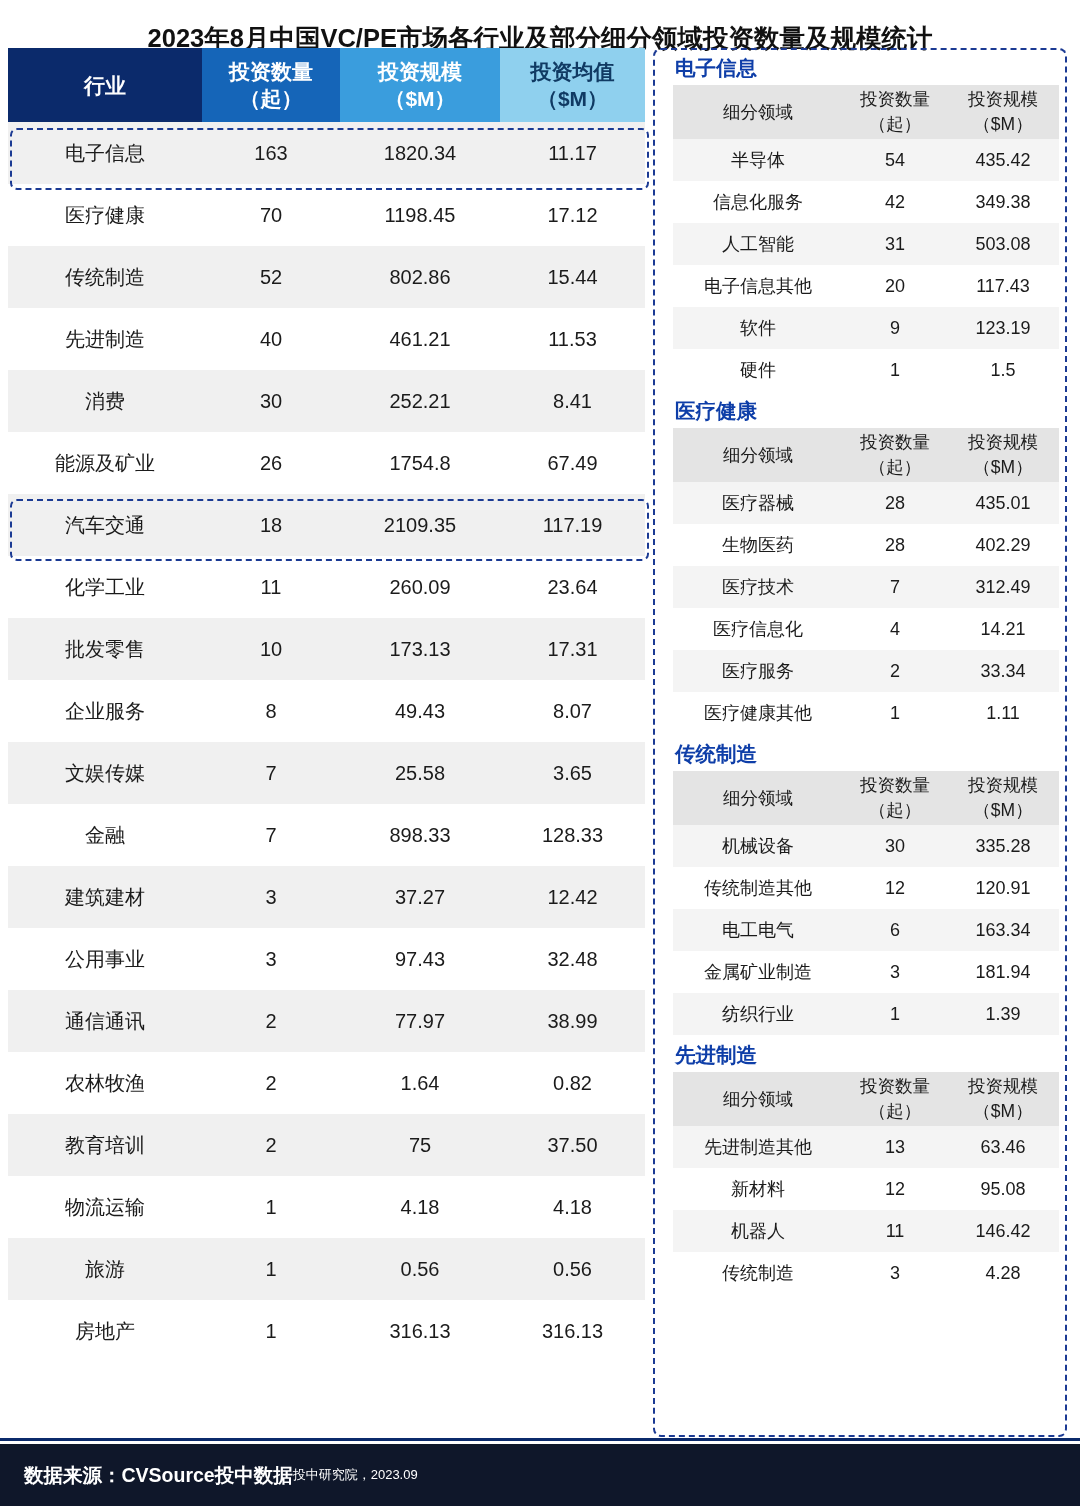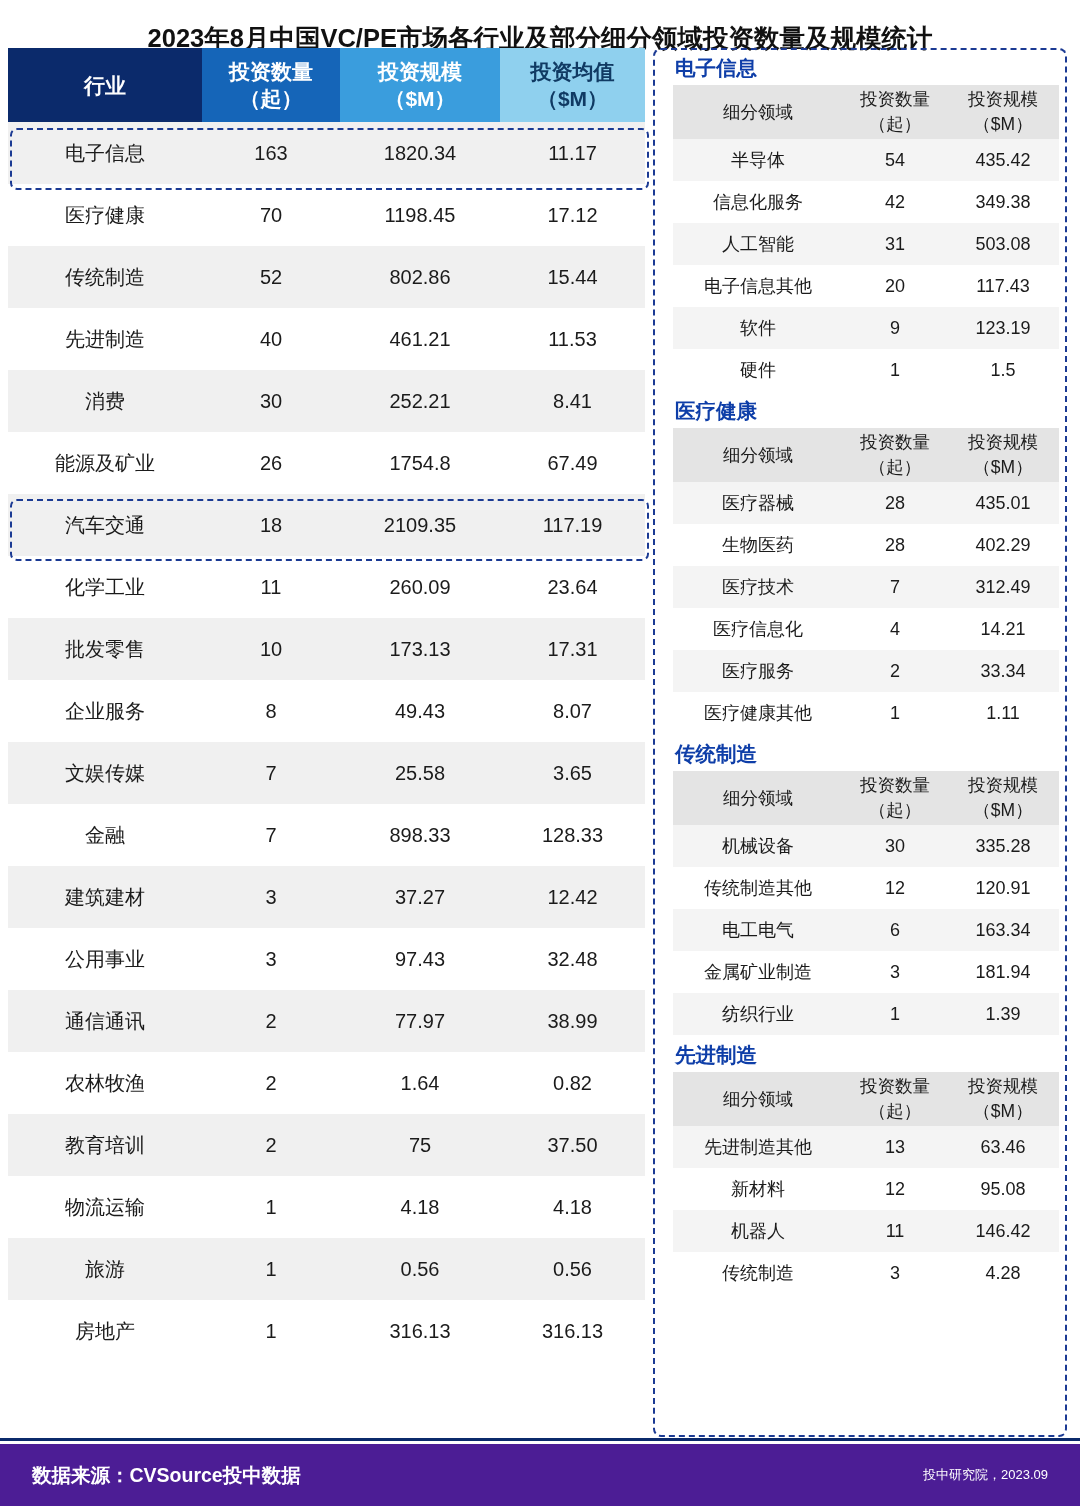--- a/index.html
+++ b/index.html
@@ -158,27 +158,26 @@
   }
   table.sub-table tbody tr.odd td { background: #f4f4f4; }
   table.sub-table tbody tr.even td { background: #ffffff; }
   
   .footer {
     position: absolute;
     left: 0;
     top: 1444px;
     width: 1080px;
     height: 62px;
-    background: #4c1d95;
+    background: #0f172a;
     color: #ffffff;
     display: flex;
     align-items: center;
-    justify-content: space-between;
-    box-sizing: border-box;
-    padding: 0 32px;
+    box-sizing: border-box;
+    padding: 0 24px;
   }
   .footer .src {
     font-size: 19.5px;
     font-weight: bold;
   }
   .footer .org {
     font-size: 13px;
     font-weight: normal;
   }
   .footer-rule {

